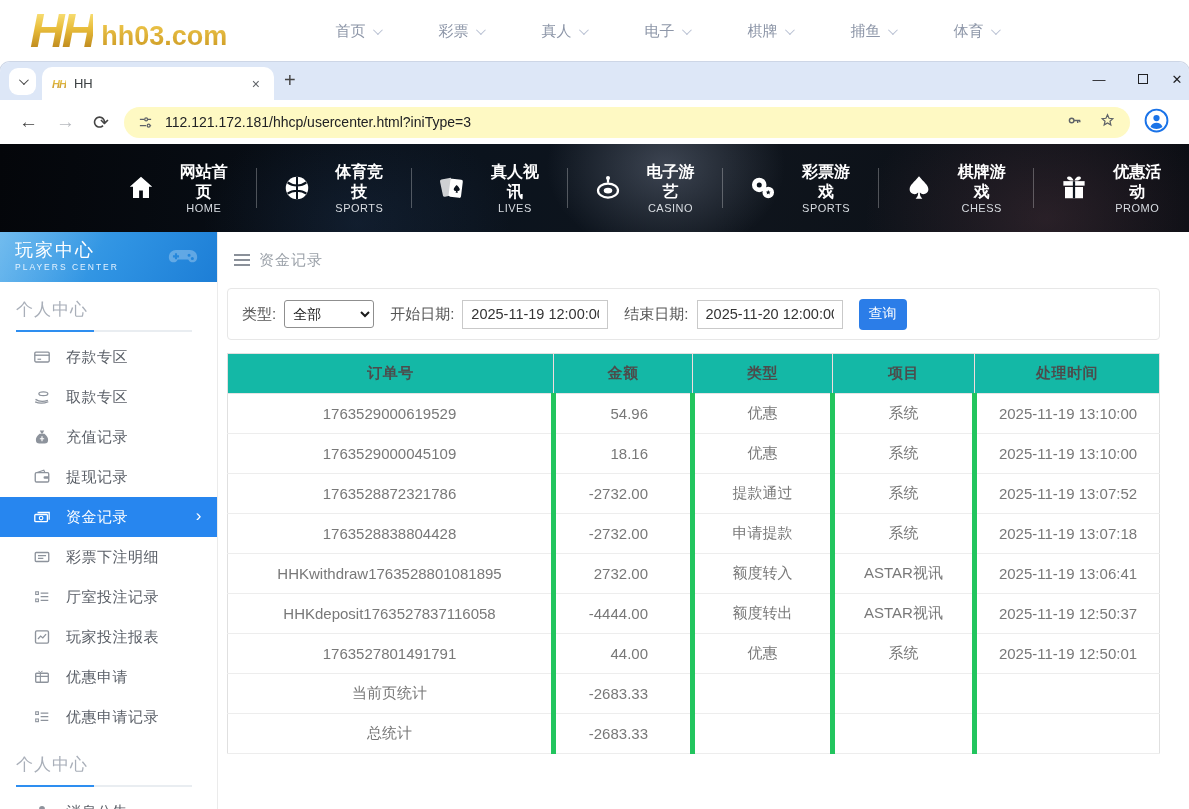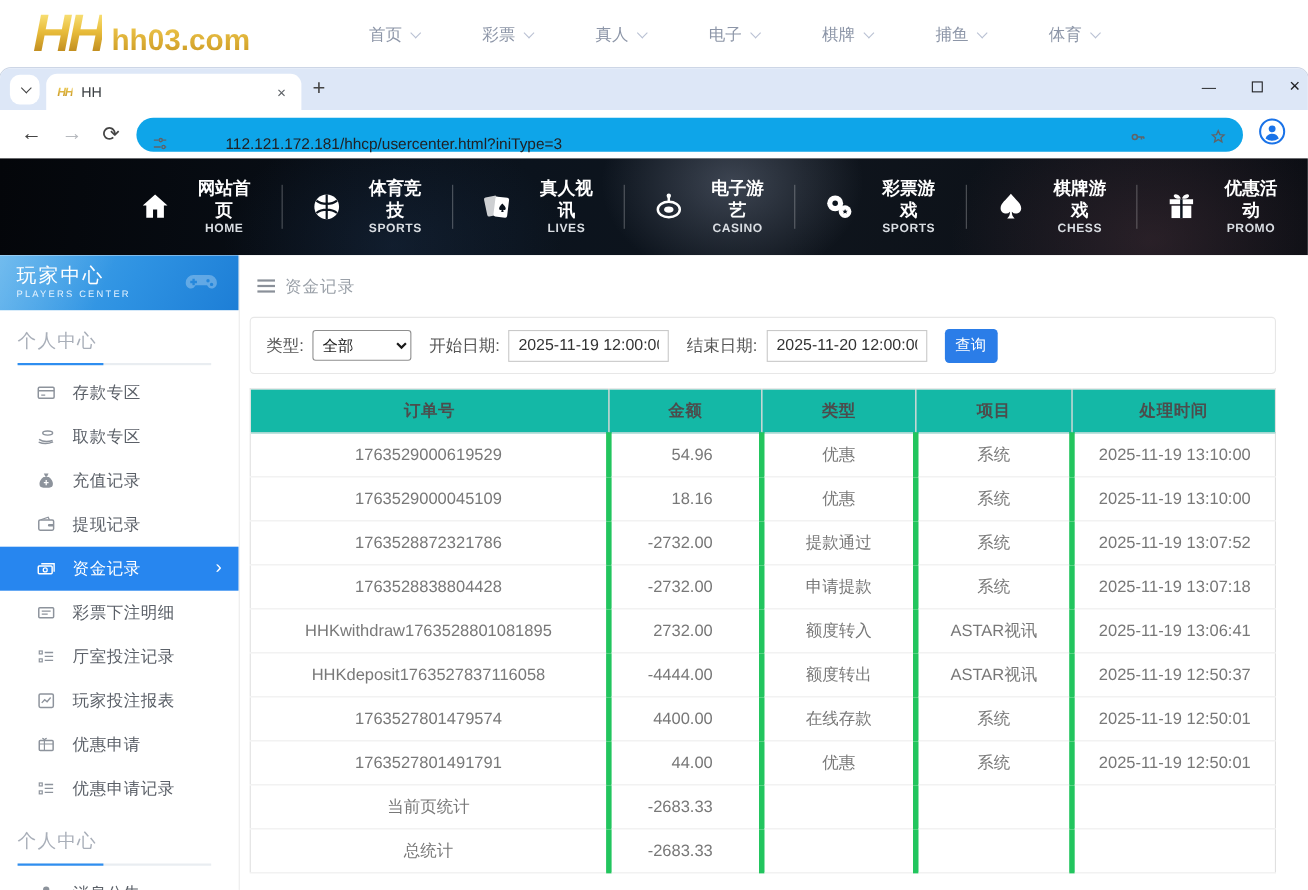--- a/index.html
+++ b/index.html
@@ -34,41 +34,41 @@
   .tab-close { color:#5f6368; font-size:14px; padding:2px 4px; border-radius:4px; cursor:pointer; }
   .newtab-btn { color:#444; font-size:20px; margin:0 0 8px 10px; cursor:pointer; }
   .win-controls { position:absolute; right:0; top:0; height:34px; display:flex; align-items:center; }
   .win-btn { width:44px; text-align:center; color:#202124; font-size:13px; cursor:pointer; }
   .win-btn.close { width:24px; overflow:hidden; }
   .maxi { display:inline-block; width:10px; height:10px; border:1.3px solid #202124; }
 
   .toolbar { height:44px; background:#fff; display:flex; align-items:center; padding:0 10px; }
   .nav-glyph { font-size:19px; color:#444; padding:0 9px; cursor:pointer; }
   .nav-glyph.disabled { color:#b6b9be; }
-  .urlbar { flex:1; height:31px; background:#0ea5e9; border-radius:16px; margin:0 8px 0 6px;
-    display:flex; align-items:flex-end; padding:0 14px; cursor:text;gap:40px; }
+  .urlbar { flex:1; height:31px; background:#fef9c3; border-radius:16px; margin:0 8px 0 6px;
+    display:flex; align-items:center; padding:0 14px; cursor:text; }
   .urlbar svg { flex:none; }
   .url-text { font-size:14px; color:#202124; margin-left:12px; flex:1; white-space:nowrap; }
   .url-icon { color:#5f6368; margin-left:16px; cursor:pointer; }
   .avatar-btn { margin:0 10px 0 6px; cursor:pointer; }
 
   
   .dark-nav { height:88px; display:flex; align-items:center; padding-left:100px;
     background:
       radial-gradient(ellipse 170px 130px at 56% 25%, rgba(130,140,160,.40), transparent 70%),
       radial-gradient(ellipse 260px 190px at 88% 85%, rgba(110,70,80,.30), transparent 70%),
       radial-gradient(ellipse 220px 160px at 30% 90%, rgba(40,70,110,.25), transparent 70%),
       linear-gradient(95deg,#04060a,#0b131d 40%,#0f151d 60%,#0a0d13); }
   .dnav-item { display:flex; align-items:center; padding:0 26px; position:relative; cursor:pointer; height:56px;gap:10px; }
   .dnav-item + .dnav-item::before { content:''; position:absolute; left:0; top:50%; transform:translateY(-50%);
     width:1px; height:40px; background:rgba(255,255,255,.28); }
   .dnav-icon { color:#fff; width:30px; height:30px; margin-right:12px; flex:none; }
   .dnav-text { text-align:center; }
   .dnav-zh { color:#fff; font-size:16px; font-weight:700; line-height:1.25; }
-  .dnav-en { color:#d9dde2; font-size:11px; letter-spacing:.5px;font-weight:bold; }
+  .dnav-en { color:#d9dde2; font-size:11px; letter-spacing:.5px; }
 
   
   .workspace { display:flex; height:577px; background:#fff; }
   .sidebar { width:218px; flex:none; border-right:1px solid #ebebeb; overflow:hidden; }
   .sidebar-header { height:50px; position:relative; overflow:hidden; padding:6px 0 0 15px;
     background:linear-gradient(120deg,#4aa9ea 0%,#2e92e2 55%,#1d7ed6 100%); }
   .sidebar-header::after { content:''; position:absolute; inset:0;
     background:linear-gradient(115deg, rgba(255,255,255,.22) 0%, rgba(255,255,255,0) 45%); }
   .sb-title-zh { color:#fff; font-size:18px; letter-spacing:2px; }
   .sb-title-en { color:#e3f2ff; font-size:8.5px; letter-spacing:2px; }
@@ -453,27 +453,20 @@
             <td>2025-11-19 13:06:41</td>
           </tr>
           <tr>
             <td>HHKdeposit1763527837116058</td>
             <td class="num">-4444.00</td>
             <td>额度转出</td>
             <td>ASTAR视讯</td>
             <td>2025-11-19 12:50:37</td>
           </tr>
           <tr>
-            <td>1763527801479574</td>
-            <td class="num">4400.00</td>
-            <td>在线存款</td>
-            <td>系统</td>
-            <td>2025-11-19 12:50:01</td>
-          </tr>
-          <tr>
             <td>1763527801491791</td>
             <td class="num">44.00</td>
             <td>优惠</td>
             <td>系统</td>
             <td>2025-11-19 12:50:01</td>
           </tr>
           <tr>
             <td>当前页统计</td>
             <td class="num">-2683.33</td>
             <td></td>

